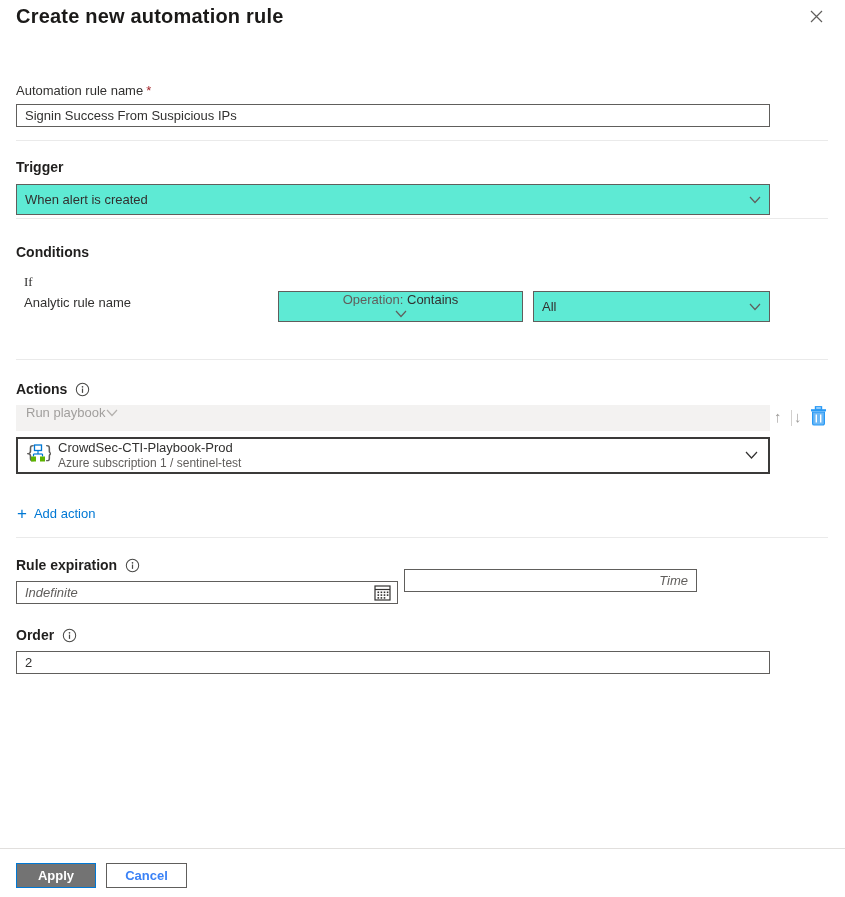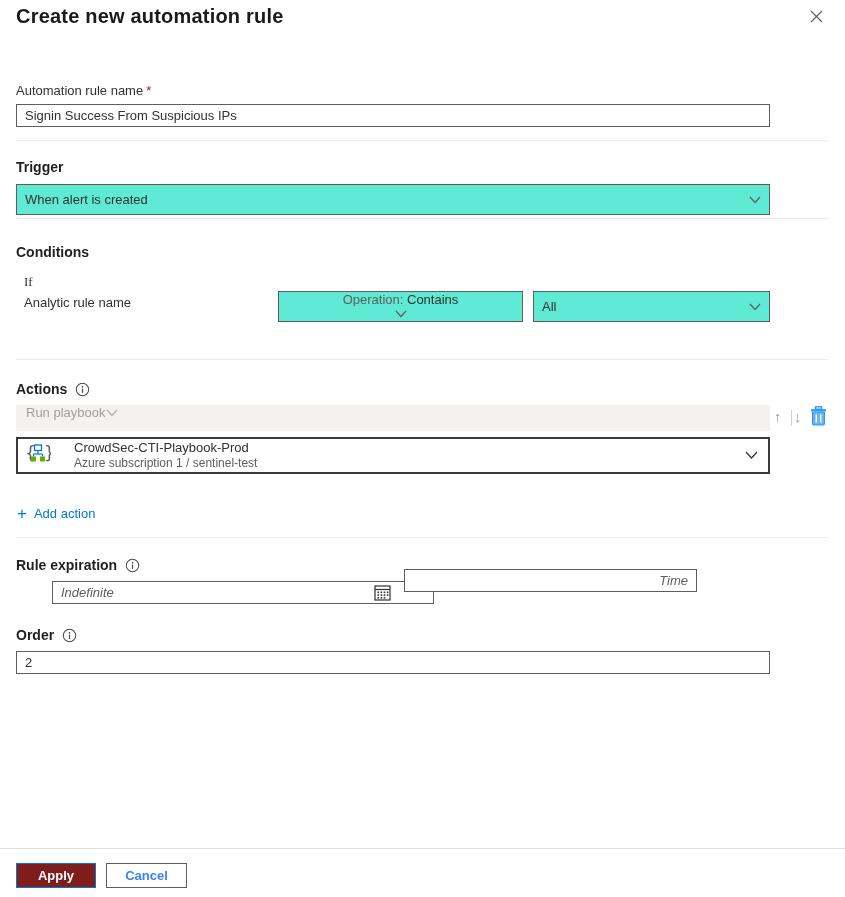--- a/index.html
+++ b/index.html
@@ -71,36 +71,36 @@
   .arrow-sep { width: 1px; height: 16px; background: #d2d0ce; }
   .playbook-box {
     left: 16px; top: 437px;
     width: 754px; height: 37px;
     border: 2px solid #3b3a39;
     background: #fff;
     display: flex; align-items: center;
     padding: 0 10px 0 7px;
     cursor: pointer;
   }
-  .pb-text { flex: 1; margin-left: 23px; line-height: 1.25; }
+  .pb-text { flex: 1; margin-left: 7px; line-height: 1.25; }
   .pb-name { font-size: 13px; color: #323130; }
   .pb-scope { font-size: 12px; color: #605e5c; }
   .link-btn {
     display: inline-flex; align-items: center; gap: 7px;
     color: #0078d4; font-size: 13px; cursor: pointer;
   }
   .info-icon { margin-left: 8px; position: relative; top: 2px; }
   .btn {
     height: 25px;
     display: inline-flex; align-items: center; justify-content: center;
     font-size: 13px; font-weight: 700;
     cursor: pointer;
     font-family: "Liberation Sans", sans-serif;
   }
-  .btn-primary { background: #7f1d1d; color: #fff; border: 1px solid #0078d4; }
+  .btn-primary { background: #737373; color: #fff; border: 1px solid #0078d4; }
   .btn-secondary { background: #fff; color: #3b82f6; border: 1px solid #605e5c; }
   .footer-divider { left: 0; right: 0; height: 1px; background: #e1dfdd; }
   .label-row { display: flex; align-items: center; }
 </style>
 </head>
 <body>
 
 <div class="panel">
 
   <div class="abs page-title">Create new automation rule</div>
@@ -228,21 +228,21 @@
     <span class="section-heading">Rule expiration</span>
     <span class="info-icon">
       <svg width="15" height="15" viewBox="0 0 16 16">
           <circle cx="8" cy="8" r="6.6" stroke="#494947" stroke-width="1.1" fill="none"></circle>
           <circle cx="8" cy="5.1" r="0.9" fill="#494947"></circle>
           <rect x="7.35" y="7" width="1.3" height="4.6" fill="#494947"></rect>
         </svg>
     </span>
   </div>
   <div class="abs" style="left:16px; top:581px; width:382px;">
-    <input class="text-input" style="width: 382px; padding-right: 30px; margin-left: 36px;" placeholder="Indefinite">
+    <input class="text-input" style="width: 382px; padding-right: 30px;" placeholder="Indefinite">
     <span class="abs" style="right:7px; top:3px;">
       <svg width="17" height="17" viewBox="0 0 17 17">
         <rect x="1" y="2" width="15" height="14" fill="none" stroke="#323130" stroke-width="1.2"></rect>
         <line x1="1" y1="5.5" x2="16" y2="5.5" stroke="#323130" stroke-width="1.2"></line>
         <g fill="#323130">
           <rect x="3.5" y="7.5" width="1.6" height="1.6"></rect>
             <rect x="6.6" y="7.5" width="1.6" height="1.6"></rect>
             <rect x="9.7" y="7.5" width="1.6" height="1.6"></rect>
             <rect x="12.8" y="7.5" width="1.6" height="1.6"></rect>
           <rect x="3.5" y="10.3" width="1.6" height="1.6"></rect>

